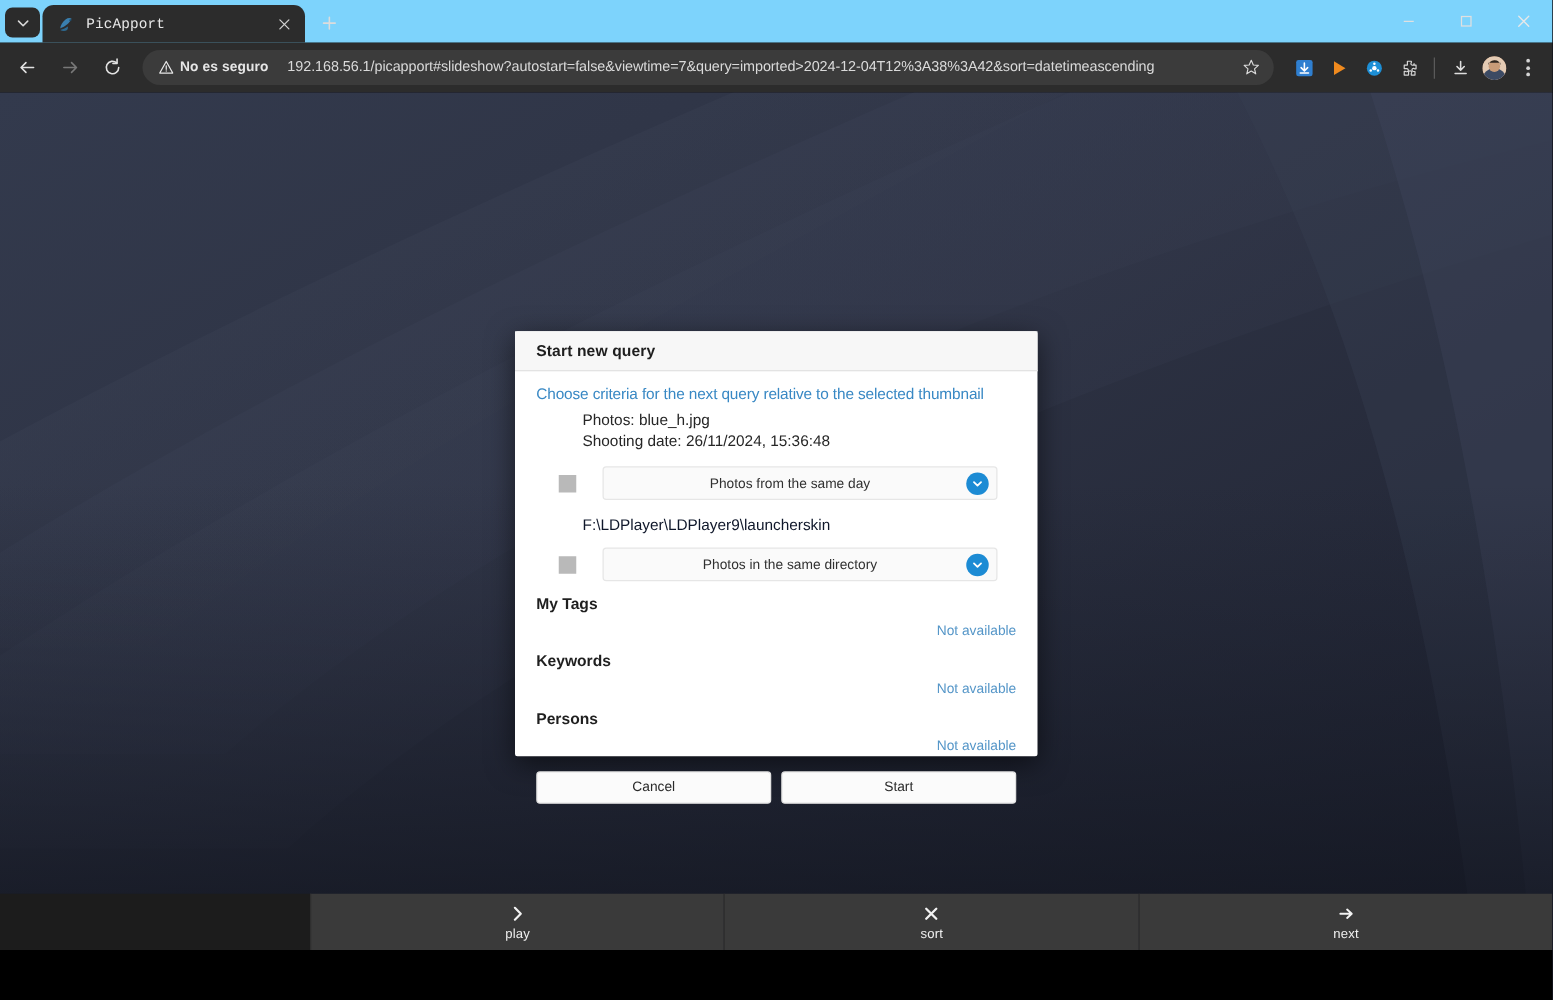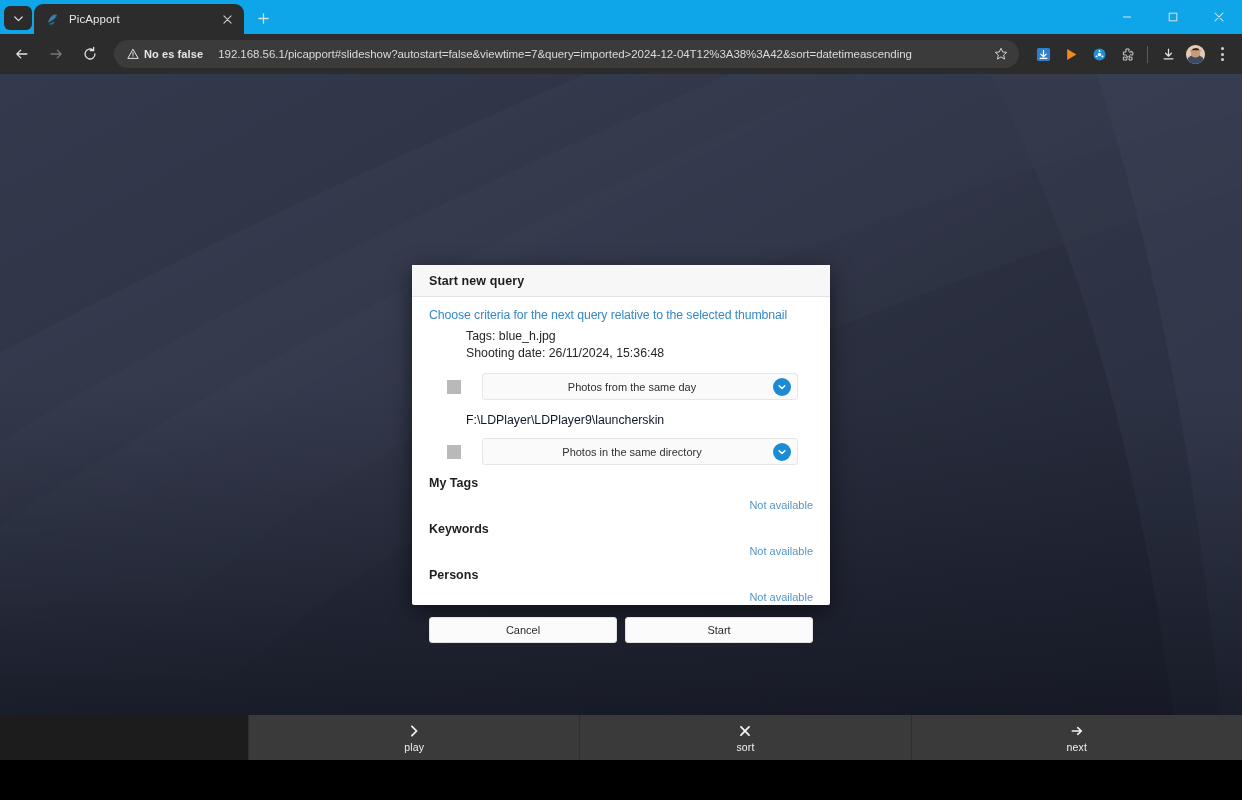--- a/index.html
+++ b/index.html
@@ -7,22 +7,22 @@
   body {
     font-family:"Liberation Sans", sans-serif;
     background:#000;
     -webkit-font-smoothing:antialiased;
   }
 
   
   .browser { width:1242px; height:800px; position:relative; background:#000; }
 
   .titlebar {
-    height:34px; background:#0ea5e9; position:relative;
-    display:flex; align-items:flex-end;
+    height:34px; background:#7dd3fc; position:relative;
+    display:flex; align-items:flex-end;font-family:Liberation Mono, monospace;
   }
   .tab-strip { display:flex; align-items:flex-end; height:34px; flex:0 0 auto; }
 
   .tablist-btn {
     width:28px; height:24px; margin:0 2px 4px 4px; border-radius:6px;
     background:#2b2b2b; display:flex; align-items:center; justify-content:center;
     flex:0 0 auto;
   }
   .tablist-btn svg { width:11px; height:11px; }
 
@@ -250,21 +250,21 @@
       </svg>
     </div>
 
     <div class="omnibox">
       <span class="secchip">
         <svg viewBox="0 0 12 12">
           <path d="M6 1.2 L11.2 10.4 L0.8 10.4 Z" stroke="#e6e6e6" stroke-width="1" fill="none" stroke-linejoin="round"></path>
           <path d="M6 4.6 L6 7.4" stroke="#e6e6e6" stroke-width="1" stroke-linecap="round"></path>
           <circle cx="6" cy="8.8" r=".52" fill="#e6e6e6"></circle>
         </svg>
-        <span>No es false</span>
+        <span>No es seguro</span>
       </span>
       <span class="urltext">192.168.56.1/picapport#slideshow?autostart=false&amp;viewtime=7&amp;query=imported&gt;2024-12-04T12%3A38%3A42&amp;sort=datetimeascending</span>
       <span class="star">
         <svg viewBox="0 0 16 16">
           <path d="M8 1.4 L9.9 5.7 L14.5 6.1 L11 9.2 L12.1 13.8 L8 11.3 L3.9 13.8 L5 9.2 L1.5 6.1 L6.1 5.7 Z" stroke="#dcdcdc" stroke-width="1.05" fill="none" stroke-linejoin="round"></path>
         </svg>
       </span>
     </div>
 
     <div class="extbar">
@@ -358,21 +358,21 @@
 
       <div class="dlg-head">
         <span class="dlg-title">Start new query</span>
       </div>
 
       <div class="dlg-body">
 
         <div class="dlg-lead">Choose criteria for the next query relative to the selected thumbnail</div>
 
         <div class="meta">
-          <div class="meta-line">Tags: blue_h.jpg</div>
+          <div class="meta-line">Photos: blue_h.jpg</div>
           <div class="meta-line">Shooting date: 26/11/2024, 15:36:48</div>
         </div>
 
         <div class="crit-row">
           <span class="chk"></span>
           <div class="ddl">
             <span class="ddl-lbl">Photos from the same day</span>
             <span class="ddl-btn">
               <svg viewBox="0 0 12 12">
                 <path d="M2.6 4.4 L6 7.8 L9.4 4.4" stroke="#ffffff" stroke-width="1.7" fill="none" stroke-linecap="round" stroke-linejoin="round"></path>

